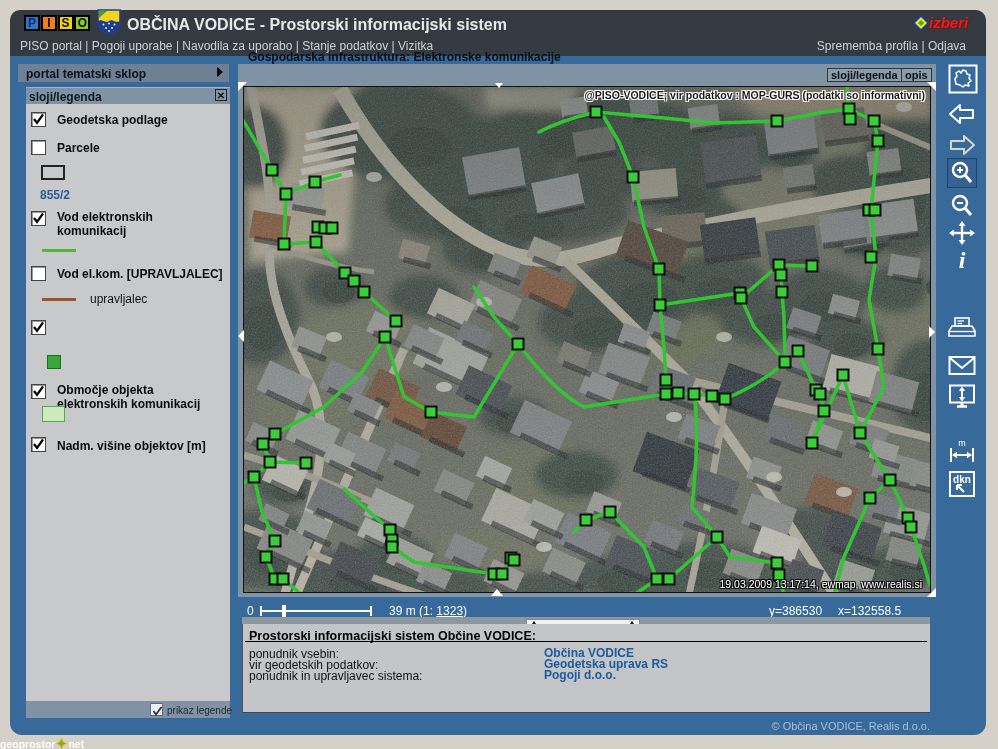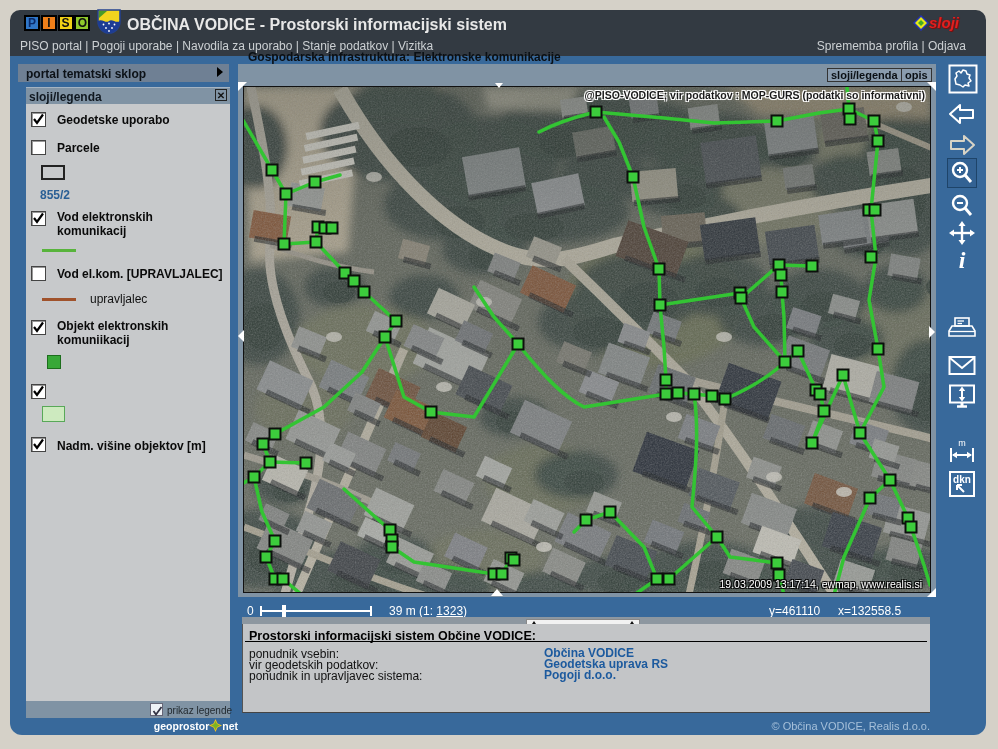--- a/index.html
+++ b/index.html
@@ -22,81 +22,81 @@
       <circle cx="9" cy="19" r="0.9"></circle>
       <circle cx="15" cy="19" r="0.9"></circle>
       <circle cx="12" cy="22" r="0.9"></circle>
     </g>
   </svg>
 <div class="abs" style="left:127px;top:16px;font:bold 16px 'Liberation Sans';color:#e8e8e8">OBČINA VODICE - Prostorski informacijski sistem</div>
 <div style="position:absolute;left:913px;top:14px"><svg width="16" height="16" viewBox="0 0 16 16" style="vertical-align:-3px">
       <polygon points="8,0 16,8 8,16 0,8" fill="#2233bb"></polygon>
       <polygon points="8,2 14,8 8,14 2,8" fill="#e8e81a"></polygon>
       <polygon points="8,5 11,8 8,11 5,8" fill="#44aa22"></polygon>
-    </svg><span style="font:bold italic 15px 'Liberation Sans';color:#e02020;text-shadow:0 0 1px #7a1010,1px 1px 0 #7a1010">sloji</span></div>
+    </svg><span style="font:bold italic 15px 'Liberation Sans';color:#e02020;text-shadow:0 0 1px #7a1010,1px 1px 0 #7a1010">izberi</span></div>
 <div class="abs" style="left:20px;top:39px;font:12px 'Liberation Sans';color:#ccd0d3">PISO portal&nbsp;| Pogoji uporabe&nbsp;| Navodila za uporabo&nbsp;| Stanje podatkov&nbsp;| Vizitka</div>
 <div class="abs" style="left:700px;top:39px;width:276px;font:12px 'Liberation Sans';color:#ccd0d3;text-align:right;padding-right:10px">Sprememba profila&nbsp;| Odjava</div>
 
 <div class="abs" style="left:18px;top:64px;width:211px;height:18px;background:#6f8094"></div>
 <div class="abs" style="left:26px;top:67px;font:bold 12px 'Liberation Sans';color:#0c1117">portal tematski sklop</div>
 <div class="abs" style="left:217px;top:67px;width:0;height:0;border-left:6px solid #000;border-top:5px solid transparent;border-bottom:5px solid transparent"></div>
 <div class="abs" style="left:26px;top:87px;width:204px;height:17px;background:#8093a4;border-top:1px solid #a5b4c2"></div>
 <div class="abs" style="left:29px;top:90px;font:bold 12px 'Liberation Sans';color:#101820">sloji/legenda</div>
 <div class="abs" style="left:215px;top:89px;width:12px;height:12px;border:1.5px solid #222;color:#111;font:bold 10px 'Liberation Sans';text-align:center;line-height:11px">✕</div>
 <div class="abs" style="left:26px;top:104px;width:204px;height:597px;background:#c7c9cb">
 <div style="position:relative;width:204px;height:597px;left:-26px;top:-104px">
       <div style="position:absolute;left:31px;top:112px;width:15px;height:15px;background:#fff;border:1px solid #444;box-shadow:inset 1px 1px 0 #999">
         <svg width="15" height="15" viewBox="0 0 15 15" style="position:absolute;left:-1px;top:-1px">
           <path d="M 3,7 L 6,11 L 12,2.5" stroke="#000" stroke-width="2.2" fill="none"></path>
         </svg>
       </div>
-      <div class="lbl" style="left:57px;top:113px">Geodetske uporabo</div>
+      <div class="lbl" style="left:57px;top:113px">Geodetska podlage</div>
       <div style="position:absolute;left:31px;top:140px;width:15px;height:15px;background:#fff;border:1px solid #444;box-shadow:inset 1px 1px 0 #999"></div>
       <div class="lbl" style="left:57px;top:141px">Parcele</div>
       <div style="position:absolute;left:41px;top:165px;width:24px;height:15px;border:2px solid #222"></div>
       <div style="position:absolute;left:40px;top:188px;font:bold 12px 'Liberation Sans';color:#2a5f95">855/2</div>
       <div style="position:absolute;left:31px;top:211px;width:15px;height:15px;background:#fff;border:1px solid #444;box-shadow:inset 1px 1px 0 #999">
         <svg width="15" height="15" viewBox="0 0 15 15" style="position:absolute;left:-1px;top:-1px">
           <path d="M 3,7 L 6,11 L 12,2.5" stroke="#000" stroke-width="2.2" fill="none"></path>
         </svg>
       </div>
       <div class="lbl" style="left:57px;top:210px">Vod elektronskih<br>komunikacij</div>
       <div style="position:absolute;left:42px;top:249px;width:34px;height:3px;background:#58b43c"></div>
       <div style="position:absolute;left:31px;top:266px;width:15px;height:15px;background:#fff;border:1px solid #444;box-shadow:inset 1px 1px 0 #999"></div>
       <div class="lbl" style="left:57px;top:267px">Vod el.kom. [UPRAVLJALEC]</div>
       <div style="position:absolute;left:42px;top:298px;width:34px;height:3px;background:#a0522b"></div>
       <div style="position:absolute;left:90px;top:292px;font:12px 'Liberation Sans';color:#111">upravljalec</div>
       <div style="position:absolute;left:31px;top:320px;width:15px;height:15px;background:#fff;border:1px solid #444;box-shadow:inset 1px 1px 0 #999">
         <svg width="15" height="15" viewBox="0 0 15 15" style="position:absolute;left:-1px;top:-1px">
           <path d="M 3,7 L 6,11 L 12,2.5" stroke="#000" stroke-width="2.2" fill="none"></path>
         </svg>
       </div>
-      <div class="lbl" style="left:57px;top:319px">Objekt elektronskih<br>komuniikacij</div>
       <div style="position:absolute;left:47px;top:355px;width:14px;height:14px;background:#38a838;border:1px solid #1d6e1d"></div>
       <div style="position:absolute;left:31px;top:384px;width:15px;height:15px;background:#fff;border:1px solid #444;box-shadow:inset 1px 1px 0 #999">
         <svg width="15" height="15" viewBox="0 0 15 15" style="position:absolute;left:-1px;top:-1px">
           <path d="M 3,7 L 6,11 L 12,2.5" stroke="#000" stroke-width="2.2" fill="none"></path>
         </svg>
       </div>
+      <div class="lbl" style="left:57px;top:383px">Območje objekta<br>elektronskih komunikacij</div>
       <div style="position:absolute;left:42px;top:406px;width:23px;height:16px;background:#cdeabf;border:1px solid #58a858"></div>
       <div style="position:absolute;left:31px;top:437px;width:15px;height:15px;background:#fff;border:1px solid #444;box-shadow:inset 1px 1px 0 #999">
         <svg width="15" height="15" viewBox="0 0 15 15" style="position:absolute;left:-1px;top:-1px">
           <path d="M 3,7 L 6,11 L 12,2.5" stroke="#000" stroke-width="2.2" fill="none"></path>
         </svg>
       </div>
       <div class="lbl" style="left:57px;top:439px">Nadm. višine objektov [m]</div>
     </div>
 </div>
 <div class="abs" style="left:26px;top:701px;width:204px;height:17px;background:#8093a4"></div>
 <div class="abs" style="left:150px;top:703px;width:13px;height:13px;background:#eef2f6;border:1px solid #667">
 <svg width="13" height="13" viewBox="0 0 13 13">
       <path d="M 2.5,6 L 5,9.5 L 10.5,2" stroke="#334" stroke-width="1.8" fill="none"></path>
     </svg></div>
 <div class="abs" style="left:167px;top:705px;font:10px 'Liberation Sans';color:#222a30">prikaz legende</div>
-<div style="position:absolute;left:0;top:719px;width:238px;text-align:right;font:bold 10.5px 'Liberation Sans';color:#fff">geoprostor<svg width="13" height="13" viewBox="0 0 13 13" style="vertical-align:-2px">
+<div style="position:absolute;left:0;top:737px;width:238px;text-align:left;font:bold 10.5px 'Liberation Sans';color:#fff">geoprostor<svg width="13" height="13" viewBox="0 0 13 13" style="vertical-align:-2px">
       <polygon points="6.5,0 8.5,4.5 13,6.5 8.5,8.5 6.5,13 4.5,8.5 0,6.5 4.5,4.5" fill="#f5c11e"></polygon>
       <polygon points="6.5,2 8,5 11,6.5 8,8 6.5,11 5,8 2,6.5 5,5" fill="#7ab424"></polygon>
     </svg><span style="color:#fff">net</span></div>
 
 <div class="abs" style="left:238px;top:64px;width:698px;height:18px;background:#8093a4"></div>
 <div class="abs" style="left:248px;top:50px;font:bold 12px 'Liberation Sans';color:#0a0f14">Gospodarska infrastruktura: Elektronske komunikacije</div>
 <div class="abs" style="left:827px;top:68px;height:14px;border:1px solid #333;background:#8a9cae;font:bold 11px 'Liberation Sans';color:#0a0f14;line-height:12px;padding:0 3px">sloji/legenda</div>
 <div class="abs" style="left:901px;top:68px;height:14px;border:1px solid #333;background:#8a9cae;font:bold 11px 'Liberation Sans';color:#0a0f14;line-height:12px;padding:0 3px">opis</div>
 <div class="abs" style="left:238px;top:82px;width:698px;height:515px;background:#8093a4"></div>
 <div class="abs" style="left:243px;top:86px;width:688px;height:507px;border:1px solid #111">
@@ -552,21 +552,21 @@
 <div class="abs" style="left:0;top:578px;width:922px;text-align:right;font:10.5px 'Liberation Sans';color:#fff;text-shadow:-1px -1px 0 #000,1px -1px 0 #000,-1px 1px 0 #000,1px 1px 0 #000">19.03.2009 13:17:14, ewmap, www.realis.si</div>
 
 <div class="abs" style="left:247px;top:604px;font:12px 'Liberation Sans';color:#fff">0</div>
 <svg class="abs" style="left:259px;top:604px" width="115" height="14" viewBox="0 0 115 14">
 <line x1="2" y1="7" x2="112" y2="7" stroke="#fff" stroke-width="2"></line>
 <line x1="2" y1="2" x2="2" y2="12" stroke="#fff" stroke-width="2"></line>
 <line x1="112" y1="2" x2="112" y2="12" stroke="#fff" stroke-width="2"></line>
 <rect x="23" y="1" width="4" height="12" fill="#fff"></rect>
   </svg>
 <div class="abs" style="left:389px;top:604px;font:12px 'Liberation Sans';color:#fff">39 m (1: <span style="text-decoration:underline">1323</span>)</div>
-<div class="abs" style="left:769px;top:604px;font:12px 'Liberation Sans';color:#fff">y=461110</div>
+<div class="abs" style="left:769px;top:604px;font:12px 'Liberation Sans';color:#fff">y=386530</div>
 <div class="abs" style="left:838px;top:604px;font:12px 'Liberation Sans';color:#fff">x=132558.5</div>
 
 <div class="abs" style="left:242px;top:617px;width:688px;height:7px;background:#8d97a0"></div>
 <div class="abs" style="left:526px;top:619px;width:114px;height:10px;background:#f2f2f2;border:1px solid #888;background-image:radial-gradient(#555 22%,transparent 24%);background-size:4px 4px;background-position:8px 3px"></div>
 <div class="abs" style="left:530px;top:621px;width:0;height:0;border-bottom:6px solid #111;border-left:4px solid transparent;border-right:4px solid transparent"></div>
 <div class="abs" style="left:628px;top:621px;width:0;height:0;border-bottom:6px solid #111;border-left:4px solid transparent;border-right:4px solid transparent"></div>
 
 <div class="abs" style="left:242px;top:624px;width:688px;height:89px;background:#c3c5c7;border-left:1px solid #555;border-bottom:1px solid #444"></div>
 <div class="abs" style="left:249px;top:629px;font:bold 12.5px 'Liberation Sans';color:#000000">Prostorski informacijski sistem Občine VODICE:</div>
 <div class="abs" style="left:245px;top:641px;width:682px;border-top:1.5px solid #000"></div>

